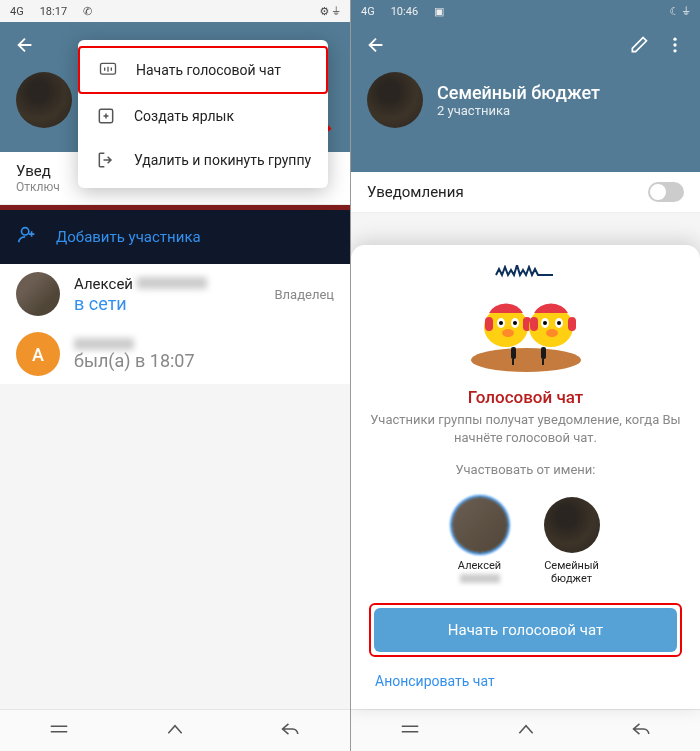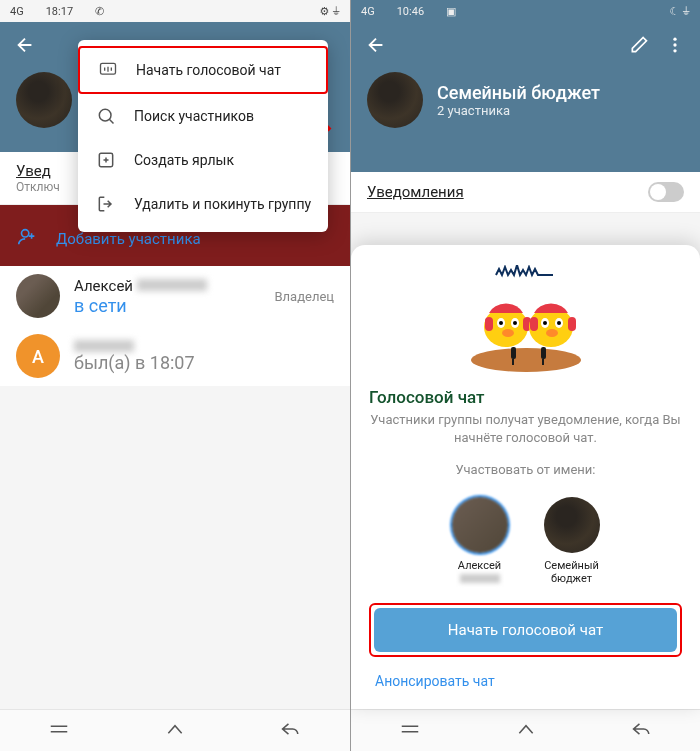--- a/index.html
+++ b/index.html
@@ -1,41 +1,41 @@
 <!DOCTYPE html>
 <html><head>
   <meta charset="utf-8">
   <style>
     * { margin: 0; padding: 0; box-sizing: border-box; font-family: -apple-system, Roboto, Arial, sans-serif; }
     body { display: flex; background: #fff; width: 700px; height: 751px; }
     .screen { width: 350px; height: 751px; position: relative; background: #f5f5f5; overflow: hidden; }
     .screen + .screen { border-left: 1px solid #999; }
     
     .statusbar { height: 22px; background: rgba(255,255,255,0.0); display: flex; justify-content: space-between; align-items: center; padding: 0 10px; font-size: 11px; color: #444; position: relative; z-index: 10; }
-    .statusbar .left, .statusbar .right { display: flex; gap: 22px; align-items: center; }
+    .statusbar .left, .statusbar .right { display: flex; gap: 16px; align-items: center; }
     
     .header { background: #537b95; height: 130px; position: relative; padding-top: 0; }
     .header-top { display: flex; align-items: center; padding: 8px 10px; }
     .back-btn { color: #fff; width: 30px; height: 30px; display: flex; align-items: center; justify-content: center; cursor: pointer; }
     .edit-btn { color: #fff; width: 30px; height: 30px; display: flex; align-items: center; justify-content: center; cursor: pointer; margin-left: auto; }
     .more-btn { color: #fff; width: 30px; height: 30px; display: flex; align-items: center; justify-content: center; cursor: pointer; margin-left: 6px; }
     .group-row { display: flex; align-items: center; padding: 4px 16px; }
     .group-avatar { width: 56px; height: 56px; border-radius: 50%; background: radial-gradient(circle at 40% 35%, #2a2520 20%, #3d3428 55%, #2a2520); flex-shrink: 0; }
     .group-info { margin-left: 14px; color: #fff; }
     .group-name { font-size: 18px; font-weight: 500; }
     .group-sub { font-size: 13px; opacity: 0.85; }
     
     .section { background: #fff; }
     .notif-row { display: flex; justify-content: space-between; align-items: center; padding: 10px 16px; border-bottom: 1px solid #eee; }
-    .notif-title { font-size: 15px; color: #222; text-decoration: underline; }
+    .notif-title { font-size: 15px; color: #222; }
     .notif-sub { font-size: 12px; color: #888; }
     .toggle { width: 36px; height: 20px; background: #ccc; border-radius: 10px; position: relative; }
     .toggle::after { content: ''; position: absolute; width: 16px; height: 16px; background: #fff; border-radius: 50%; top: 2px; left: 2px; }
     
-    .add-row { display: flex; align-items: center; padding: 14px 16px; background: #7f1d1d; color: #3390ec; font-size: 15px; cursor: pointer; border-top: 7px solid #7f1d1d; }
+    .add-row { display: flex; align-items: center; padding: 14px 16px; background: #0f172a; color: #3390ec; font-size: 15px; cursor: pointer; border-top: 5px solid #7f1d1d; }
     .add-icon { margin-right: 18px; }
     
     .member { display: flex; align-items: center; padding: 8px 16px; background: #fff; }
     .member-avatar { width: 44px; height: 44px; border-radius: 50%; flex-shrink: 0; background: #ccc; }
     .member-avatar.orange { background: #f0932b; color: #fff; display: flex; align-items: center; justify-content: center; font-size: 18px; font-weight: 500; }
     .member-avatar.photo { background: linear-gradient(135deg, #6b5d52 30%, #504638 70%); filter: blur(0.5px); }
     .member-info { margin-left: 14px; flex: 1; }
     .member-name { font-size: 15px; color: #222; display: flex; align-items: baseline; }
     .blurred { display: inline-block; width: 70px; height: 12px; background: #ccc; filter: blur(3px); margin-left: 4px; }
     .blurred2 { display: inline-block; width: 60px; height: 12px; background: #ccc; filter: blur(3px); }
@@ -45,21 +45,21 @@
     
     .dropdown { position: absolute; top: 40px; left: 78px; width: 250px; background: #fff; border-radius: 6px; box-shadow: 0 4px 20px rgba(0,0,0,0.25); z-index: 20; padding: 6px 0; }
     .dropdown-item { display: flex; align-items: center; padding: 12px 16px; cursor: pointer; font-size: 14px; color: #222; }
     .dropdown-item .ico { width: 24px; margin-right: 16px; color: #555; display: flex; align-items: center; justify-content: center; }
     .highlight { border: 2px solid #e00; border-radius: 4px; }
     
     .arrow-red { position: absolute; pointer-events: none; }
     
     .sheet { position: absolute; bottom: 42px; left: 0; right: 0; background: #fff; border-radius: 14px 14px 0 0; padding: 14px 18px 14px; z-index: 15; box-shadow: 0 -4px 20px rgba(0,0,0,0.15); }
     .sheet-sticker { display: flex; justify-content: center; margin: 6px 0 12px; }
-    .sheet-title { font-size: 17px; font-weight: 500; color: #14532d; margin: 8px 0 4px; }
+    .sheet-title { text-align: center; font-size: 17px; font-weight: 500; color: #b91c1c; margin: 8px 0 4px; }
     .sheet-desc { text-align: center; font-size: 13px; color: #888; line-height: 1.4; margin-bottom: 14px; }
     .sheet-label { text-align: center; font-size: 13px; color: #888; margin-bottom: 20px; }
     .identities { display: flex; justify-content: center; gap: 20px; margin-bottom: 18px; }
     .identity { text-align: center; width: 72px; }
     .identity-avatar { width: 56px; height: 56px; border-radius: 50%; margin: 0 auto 6px; }
     .identity-avatar.sel { box-shadow: 0 0 0 2px #3390ec; }
     .identity-avatar.user { background: linear-gradient(135deg, #6b5d52, #504638); filter: blur(1px); }
     .identity-avatar.grp { background: radial-gradient(circle at 40% 35%, #2a2520 20%, #3d3428 55%, #2a2520); }
     .identity-name { font-size: 11px; color: #222; line-height: 1.2; }
     .identity-name .bl { display: block; height: 9px; width: 40px; background: #ccc; filter: blur(2px); margin: 2px auto 0; }
@@ -145,29 +145,20 @@
 
   <div class="dropdown">
     <div class="dropdown-item highlight">
       <span class="ico">
           <svg width="20" height="20" viewBox="0 0 24 24" fill="none" stroke="currentColor" stroke-width="1.6">
             <rect x="3" y="4" width="18" height="13" rx="2"></rect>
             <path d="M8 9v4M12 8v6M16 9v4"></path>
           </svg>
         </span>
       <span>Начать голосовой чат</span>
-    </div>
-    <div class="dropdown-item">
-      <span class="ico">
-          <svg width="20" height="20" viewBox="0 0 24 24" fill="none" stroke="currentColor" stroke-width="1.8">
-            <circle cx="11" cy="11" r="7"></circle>
-            <path d="M21 21l-5-5"></path>
-          </svg>
-        </span>
-      <span>Поиск участников</span>
     </div>
     <div class="dropdown-item">
       <span class="ico">
           <svg width="20" height="20" viewBox="0 0 24 24" fill="none" stroke="currentColor" stroke-width="1.8">
             <rect x="4" y="4" width="16" height="16" rx="2"></rect>
             <path d="M12 9v6M9 12h6"></path>
           </svg>
         </span>
       <span>Создать ярлык</span>
     </div>

